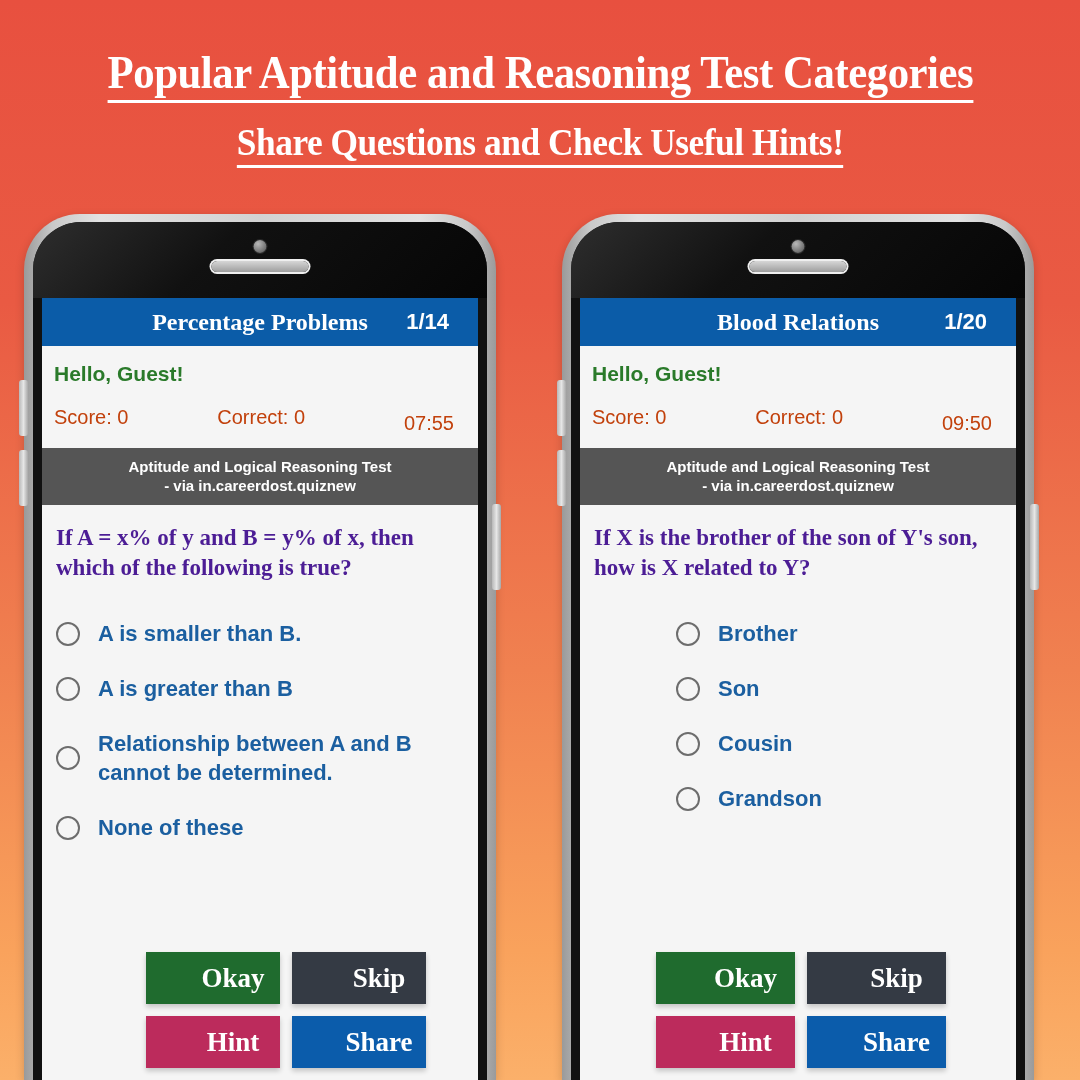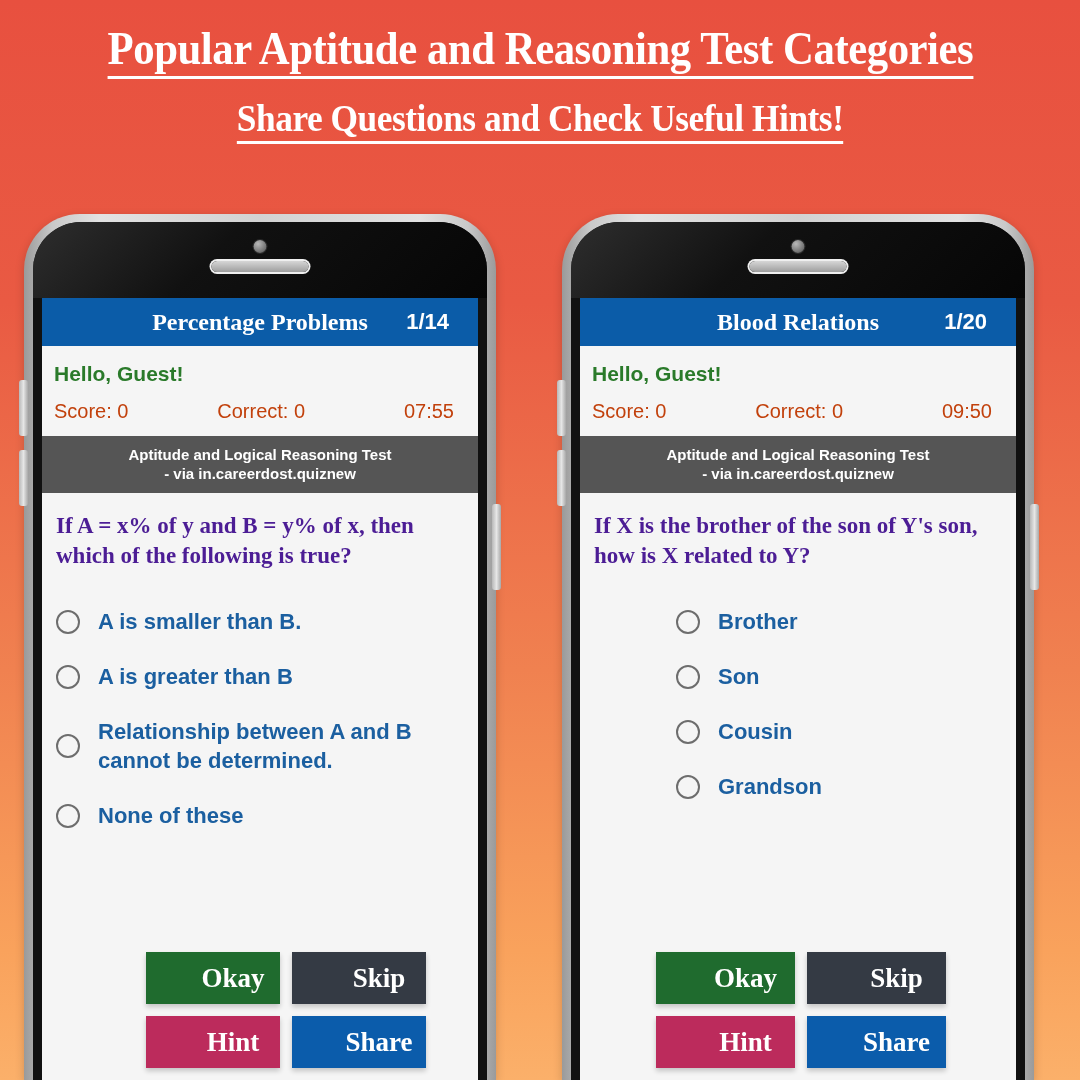--- a/index.html
+++ b/index.html
@@ -4,21 +4,21 @@
 <style>
   * { margin:0; padding:0; box-sizing:border-box; }
   html,body { width:1080px; height:1080px; overflow:hidden; }
   body {
     font-family:"Liberation Sans", sans-serif;
     background:linear-gradient(180deg,#e8503f 0%,#e95a43 28%,#f08150 62%,#f9a25c 88%,#fbb06a 100%);
     position:relative;
   }
 
   
-  .headline { position:absolute; top:0; left:0; width:1080px; text-align:center; padding-top:24px; }
+  .headline { position:absolute; top:0; left:0; width:1080px; text-align:center; padding-top:48px; }
   .headline .line1, .headline .line2 {
     font-family:"Liberation Serif", serif;
     color:#ffffff;
     font-weight:700;
     letter-spacing:-0.5px;
     display:inline-block;
     border-bottom:3px solid #ffffff;
     padding-bottom:2px;
     transform:scaleX(0.93);
   }
@@ -87,21 +87,21 @@
   .greeting {
     color:#2a7a2a; font-weight:700; font-size:21px;
     padding:16px 20px 0 12px; flex-shrink:0;
   }
   .stats {
     display:flex; align-items:center; font-size:20px; color:#c2410c;
     padding:14px 24px 13px 12px; flex-shrink:0;
   }
   .stats .score   { flex:0 0 auto; }
   .stats .correct { flex:1; text-align:center; margin-left:-10px; }
-  .stats .timer   { flex:0 0 auto; }
+  .stats .timer   { flex:0 0 auto;margin-top:12px; }
 
   .adbar {
     background:#555555; color:#fff; text-align:center;
     padding:9px 6px 10px 6px; flex-shrink:0;
     font-size:15px; font-weight:700; line-height:19px;
   }
   .question {
     padding:18px 14px 6px 14px; flex-shrink:0;
     font-family:"Liberation Serif", serif;
     font-weight:700; font-size:23px; line-height:30px; color:#4c1d95;

